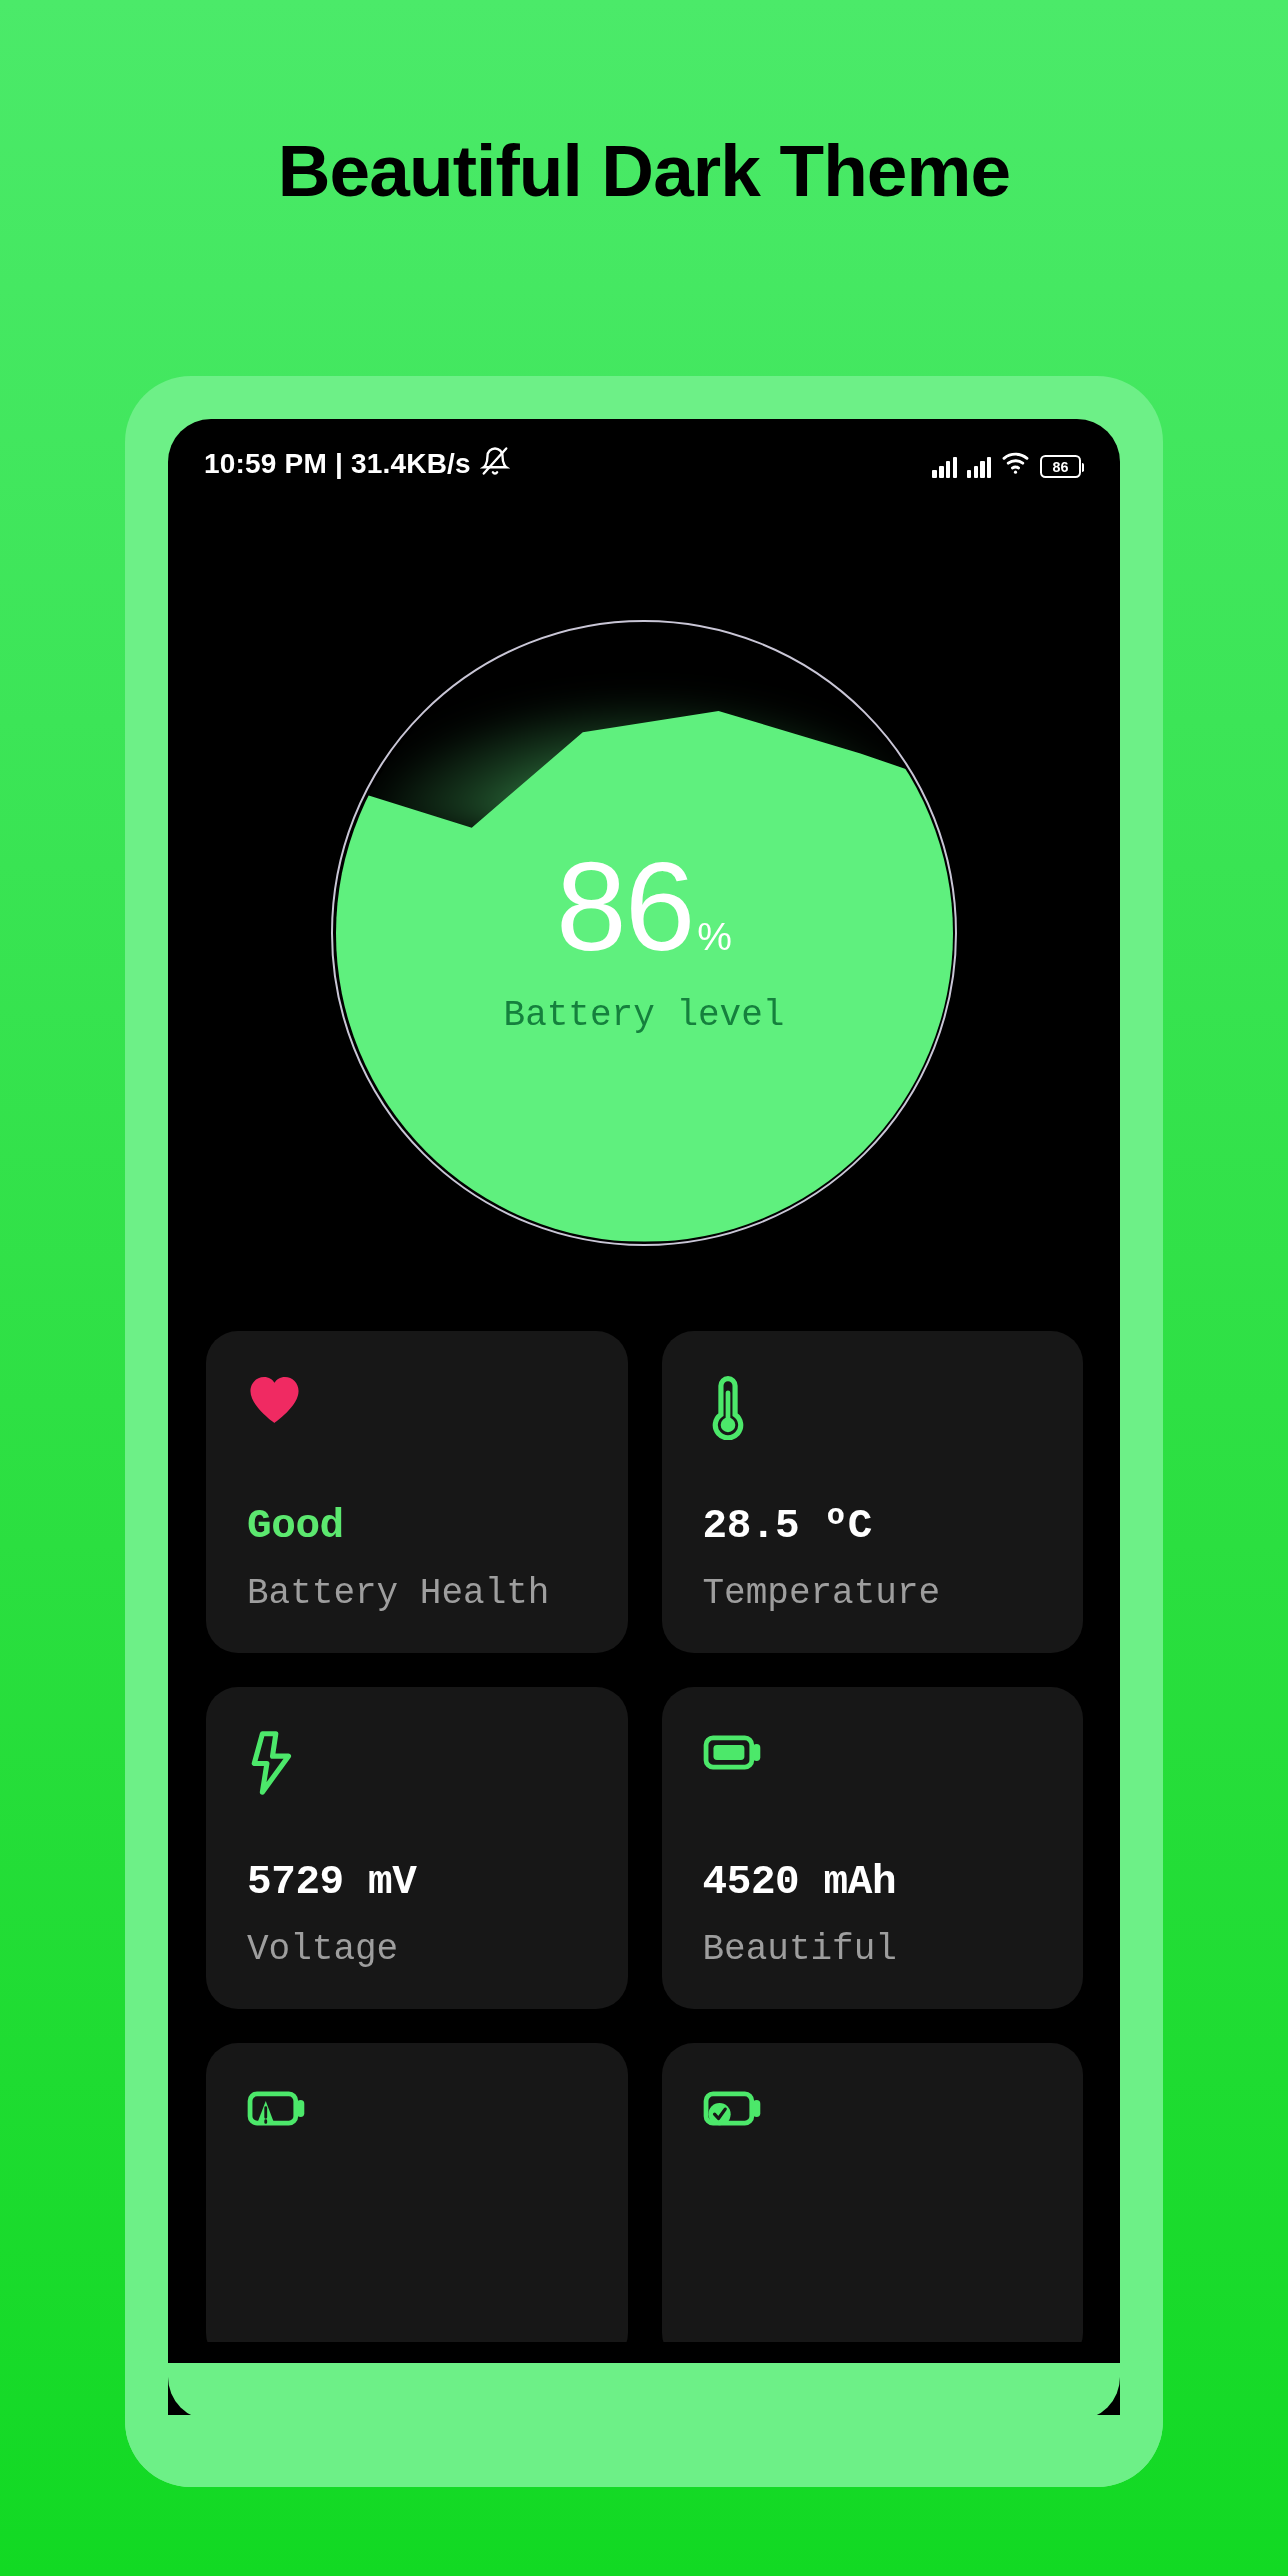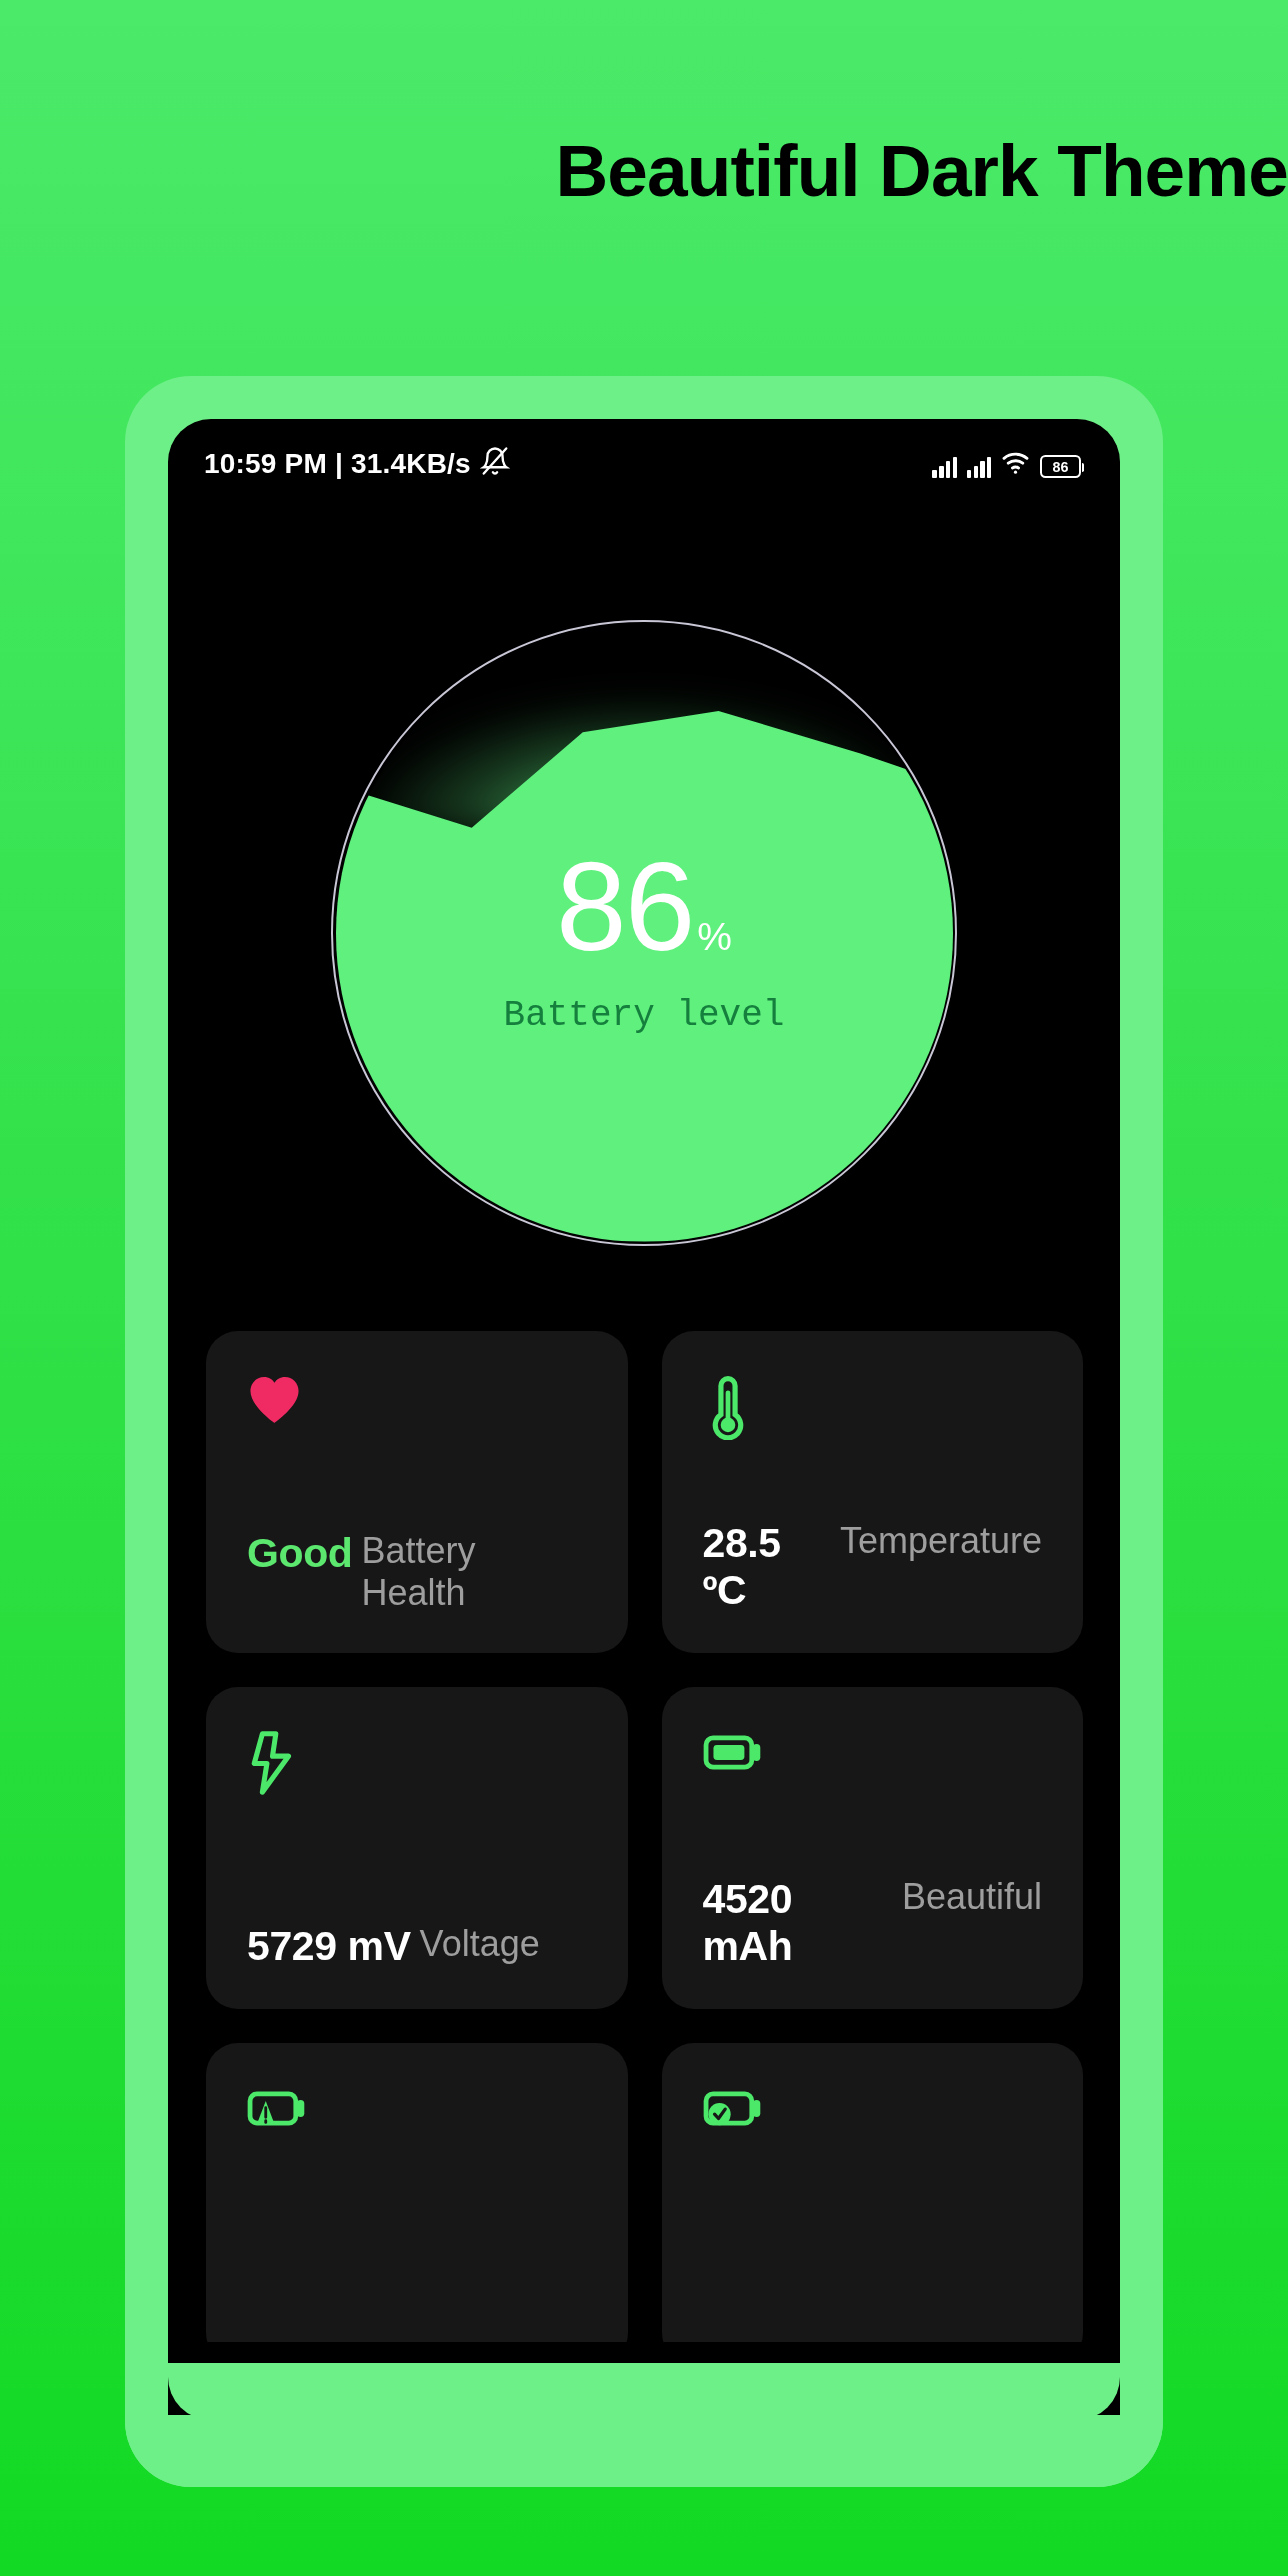--- a/index.html
+++ b/index.html
@@ -6,21 +6,21 @@
   html, body { width:1288px; height:2576px; overflow:hidden; }
   body {
     font-family: "Liberation Sans", sans-serif;
     background: linear-gradient(180deg, #4BEA69 0%, #3CE557 28%, #2BDF40 60%, #12D923 100%);
     position:relative;
   }
 
   
   #headline {
     position:absolute; top:134px; left:0; width:1288px;
-    text-align:right;
+    text-align:center;
     font-size:73px;
     font-weight:700;
     letter-spacing:-0.9px;
     color:#000000;
     line-height:1.0;
     white-space:nowrap;
   }
 
   
   #phone-bezel {
@@ -123,21 +123,21 @@
   }
   .card {
     background:#171717;
     border-radius:32px;
     height:322px;
     padding:43px 41px 39px 41px;
     display:flex; flex-direction:column; justify-content:space-between;
     overflow:hidden;
   }
   .card-icon { height:68px; display:flex; align-items:flex-start; }
-  .card-body { display:flex; flex-direction:row; gap:9px; }
+  .card-body { display:flex; flex-direction:column; gap:24px;font-family:Liberation Mono, monospace; }
   .card-value { font-size:41px; font-weight:700; color:#ffffff; letter-spacing:-0.4px; }
   .card-value.accent { color:#5CE86F; font-weight:600; }
   .card-label { font-size:36px; font-weight:400; color:#9e9e9e; }
 
   
   #bottom-nav {
     position:absolute; left:0; bottom:0; width:952px; height:134px;
     background:#000;
     display:flex; align-items:center; padding:0 41px;
   }

